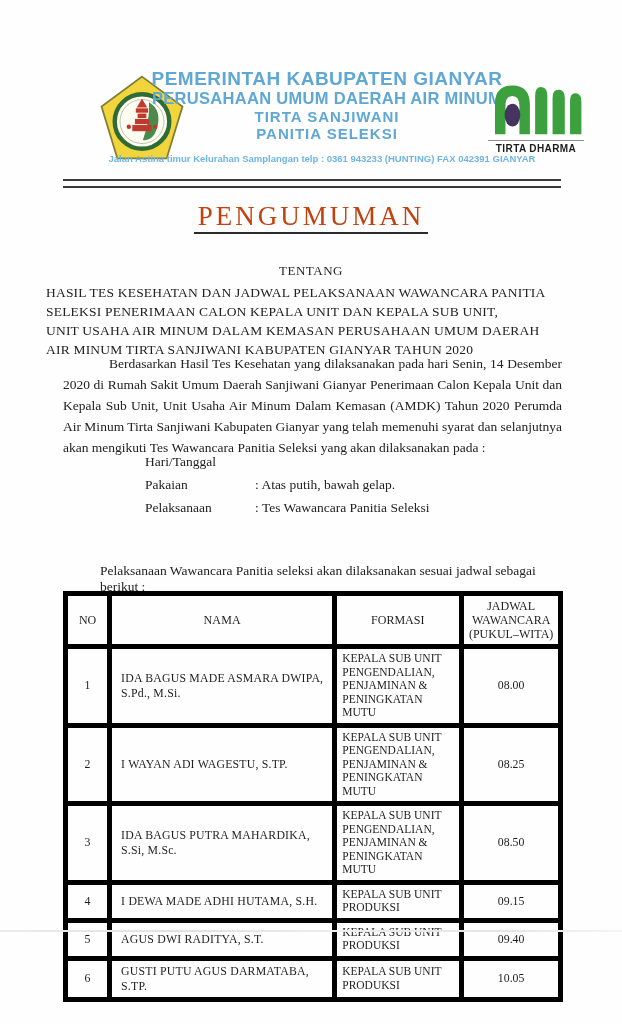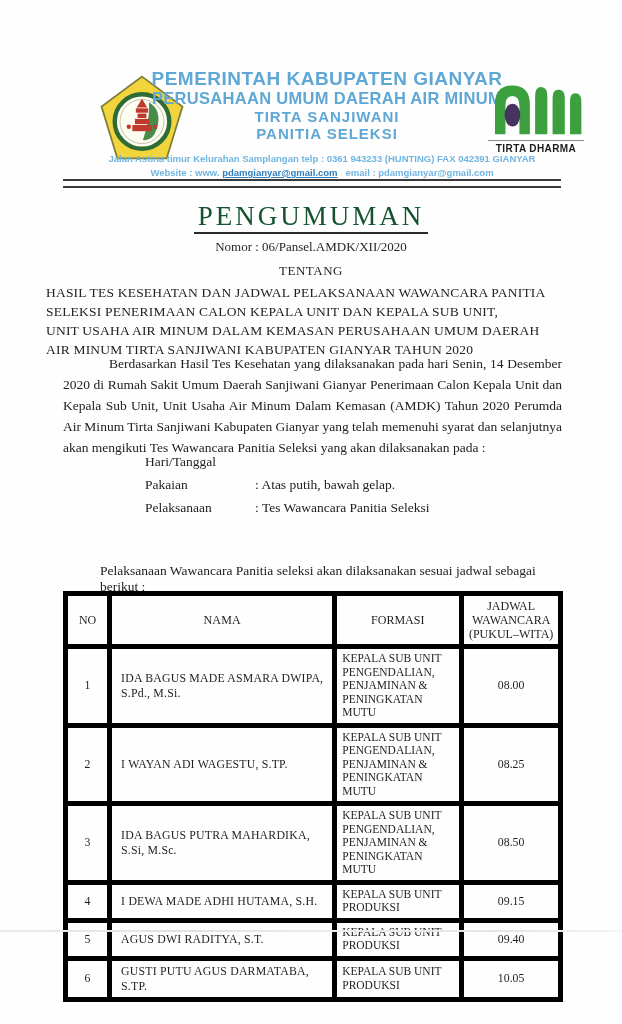--- a/index.html
+++ b/index.html
@@ -36,21 +36,21 @@
     font-size:10px;font-weight:bold;color:#1c1c1c;letter-spacing:.4px;
     border-top:1px solid #8a8a8a;padding-top:2px;margin-top:-2px;
   }
   .double-rule{
     position:absolute;top:179px;left:63px;width:498px;height:5px;
     border-top:2px solid #3a3a3a;border-bottom:2px solid #3a3a3a;
   }
   
   .doc-title{
     position:absolute;top:201px;left:0;width:622px;text-align:center;
-    font-size:27px;letter-spacing:3px;color:#14532d;
+    font-size:27px;letter-spacing:3px;color:#c2410c;
   }
   .doc-title span{border-bottom:2px solid #2b2b2b;padding:0 4px 1px 4px;}
   .doc-number{position:absolute;top:239px;left:0;width:622px;text-align:center;font-size:13px;}
   .doc-about{position:absolute;top:263px;left:0;width:622px;text-align:center;font-size:13px;letter-spacing:.5px;}
   .doc-subject{
     position:absolute;top:283px;left:46px;width:530px;text-align:left;
     font-size:13.5px;line-height:19px;letter-spacing:.2px;color:#222;
   }
   
   .body-par{
@@ -111,25 +111,20 @@
 
     <div class="lh-center">
       <div class="lh-line1">PEMERINTAH KABUPATEN GIANYAR</div>
       <div class="lh-line2">PERUSAHAAN UMUM DAERAH AIR MINUM</div>
       <div class="lh-line3">TIRTA SANJIWANI</div>
       <div class="lh-line4">PANITIA SELEKSI</div>
     </div>
 
     <div class="lh-address">
       <div>Jalan Astina timur Kelurahan Samplangan  telp : 0361 943233 (HUNTING) FAX 042391 GIANYAR</div>
-      <div>
-        <span>Website : www.</span>
-        <span class="lh-link">pdamgianyar@gmail.com</span>
-        &nbsp;&nbsp;<span>email : pdamgianyar@gmail.com</span>
-      </div>
     </div>
 
     <div class="logo-right">
       <svg width="96" height="58" viewBox="0 0 110 66">
         <g fill="#3ba03d">
           <path d="M8,62 L8,28 Q8,6 28,6 Q48,6 48,28 L48,62 L36,62 L36,30 Q36,18 28,18 Q20,18 20,30 L20,62 Z"></path>
           <path d="M54,62 L54,18 Q54,7 62,8 Q68,9 68,18 L68,62 Z"></path>
           <path d="M74,62 L74,20 Q74,10 82,11 Q88,12 88,20 L88,62 Z"></path>
           <path d="M94,62 L94,24 Q94,14 101,15 Q107,16 107,24 L107,62 Z"></path>
         </g>
@@ -137,21 +132,20 @@
       </svg>
       <div class="logo-right-caption">TIRTA DHARMA</div>
     </div>
   </div>
 
   <div class="double-rule"></div>
 
   <div class="doc-title">
     <span>PENGUMUMAN</span>
   </div>
-  <div class="doc-number">Nomor : 06/Pansel.AMDK/XII/2020</div>
   <div class="doc-about">TENTANG</div>
   <div class="doc-subject">
     <div>HASIL TES KESEHATAN DAN JADWAL PELAKSANAAN WAWANCARA PANITIA</div>
     <div>SELEKSI PENERIMAAN CALON KEPALA UNIT DAN KEPALA SUB UNIT,</div>
     <div>UNIT USAHA  AIR MINUM DALAM KEMASAN PERUSAHAAN UMUM DAERAH</div>
     <div>AIR MINUM TIRTA SANJIWANI KABUPATEN GIANYAR TAHUN 2020</div>
   </div>
 
   <div class="body-par">Berdasarkan Hasil Tes Kesehatan yang dilaksanakan pada hari Senin, 14 Desember 2020 di Rumah Sakit Umum Daerah Sanjiwani Gianyar Penerimaan Calon Kepala Unit dan Kepala Sub Unit, Unit Usaha Air Minum Dalam Kemasan (AMDK) Tahun 2020 Perumda Air Minum Tirta Sanjiwani Kabupaten Gianyar yang telah memenuhi syarat dan selanjutnya akan mengikuti Tes Wawancara Panitia Seleksi yang akan dilaksanakan pada :</div>
 

